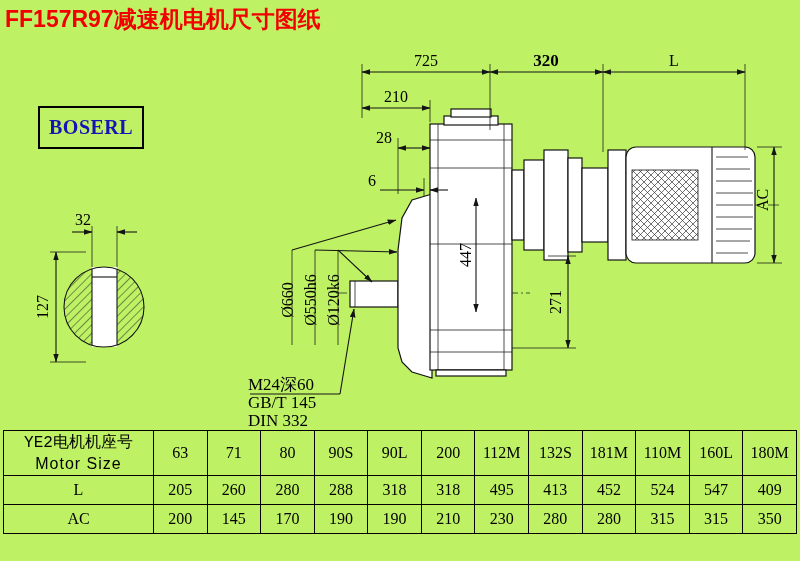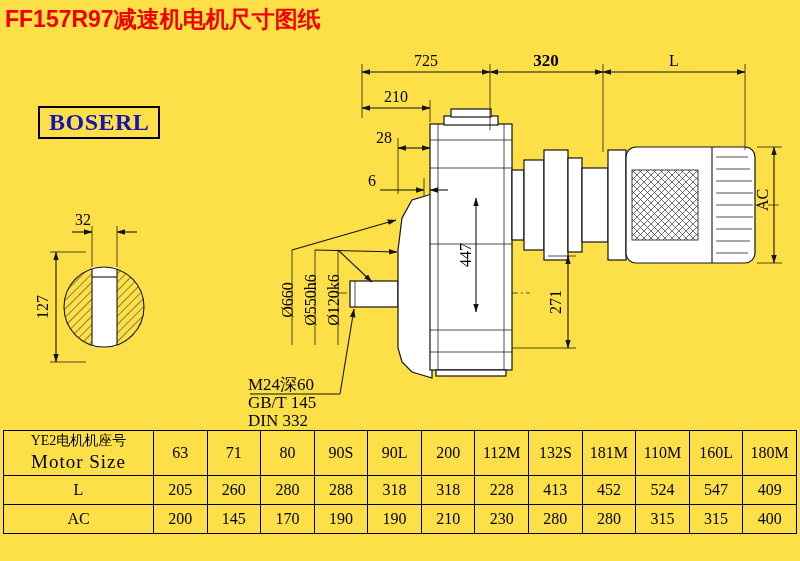--- a/index.html
+++ b/index.html
@@ -1,36 +1,36 @@
 <!DOCTYPE html>
 <html><head>
 <meta charset="utf-8">
 <style>
   html,body{margin:0;padding:0;background:#fff}
-  .page{position:relative;width:800px;height:561px;background:#fde047;overflow:hidden;
+  .page{position:relative;width:800px;height:561px;background:#bef264;overflow:hidden;
         font-family:"Liberation Sans",sans-serif;color:#000}
   .title{position:absolute;left:5px;top:4px;font-size:23px;font-weight:700;color:#f20000;white-space:nowrap}
-  .logo{position:absolute;left:38px;top:106px;border:2px solid #000;padding:1px 9px;
-        font-family:"Liberation Serif",serif;font-weight:700;font-size:24px;color:#1414b8;letter-spacing:.5px}
+  .logo{position:absolute;left:38px;top:106px;border:2px solid #000;padding:8px 9px;
+        font-family:"Liberation Serif",serif;font-weight:700;font-size:20px;color:#1414b8;letter-spacing:.5px}
   svg.draw{position:absolute;left:0;top:0}
   .ln{stroke:#141414;stroke-width:1.1;fill:none}
   .thin{stroke-width:.75}
   .fillw{fill:#fff;stroke:#141414;stroke-width:1.2}
   .cl{stroke:#141414;stroke-width:.7;stroke-dasharray:11 3 2 3;fill:none}
   text.dim{font-family:"Liberation Serif",serif;font-size:16px;fill:#000;stroke:none}
   text.dimb{font-weight:700;font-size:17px}
   text.note{font-family:"Liberation Serif",serif;font-size:17px;fill:#000}
   .halo{paint-order:stroke;stroke:#fff;stroke-width:4px;fill:#000}
   marker path{fill:#141414;stroke:none}
   table.dim-table{position:absolute;left:3px;top:430px;width:794px;border-collapse:collapse;
         table-layout:fixed;text-align:center;font-family:"Liberation Serif",serif;font-size:16px}
   table.dim-table td{border:1px solid #000;padding:0;height:28px;overflow:hidden}
   table.dim-table tr.hdr td{height:44px}
-  .hdr-cn{font-size:14px;font-family:Liberation Serif, serif;line-height:1.35}
-  .hdr-en{font-size:19px;font-family:Liberation Serif, serif;letter-spacing:1px;line-height:1.2}
+  .hdr-cn{font-size:16px;font-family:Liberation Mono, monospace;line-height:1.35}
+  .hdr-en{font-size:16px;font-family:Liberation Sans, sans-serif;letter-spacing:1px;line-height:1.2}
 </style>
 </head>
 <body>
 
 <div class="page">
 
   <div class="title">FF157R97减速机电机尺寸图纸</div>
   <div class="logo">BOSERL</div>
 
   <svg class="draw" width="800" height="430" viewBox="0 0 800 430">
@@ -222,38 +222,38 @@
       <td>180M</td>
     </tr>
     <tr>
       <td>L</td>
       <td>205</td>
       <td>260</td>
       <td>280</td>
       <td>288</td>
       <td>318</td>
       <td>318</td>
-      <td>228</td>
+      <td>495</td>
       <td>413</td>
       <td>452</td>
       <td>524</td>
       <td>547</td>
       <td>409</td>
     </tr>
     <tr>
       <td>AC</td>
       <td>200</td>
       <td>145</td>
       <td>170</td>
       <td>190</td>
       <td>190</td>
       <td>210</td>
       <td>230</td>
       <td>280</td>
       <td>280</td>
       <td>315</td>
       <td>315</td>
-      <td>400</td>
+      <td>350</td>
     </tr>
   </tbody>
     </table>
 
 </div>
 
 </body></html>

